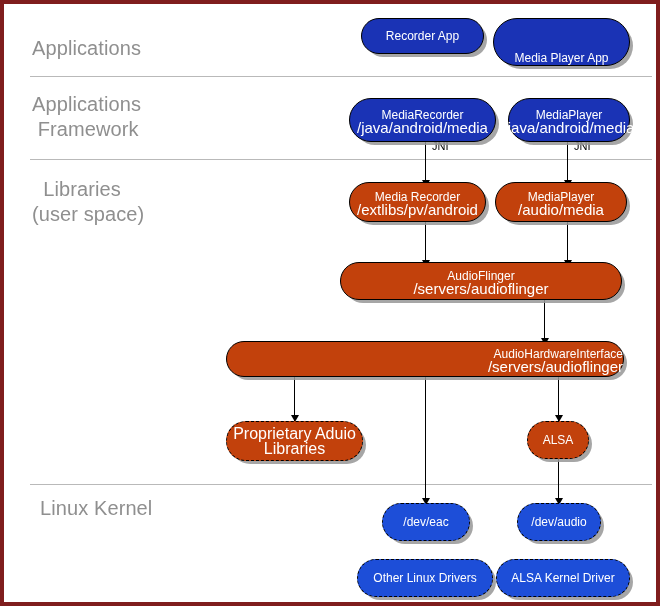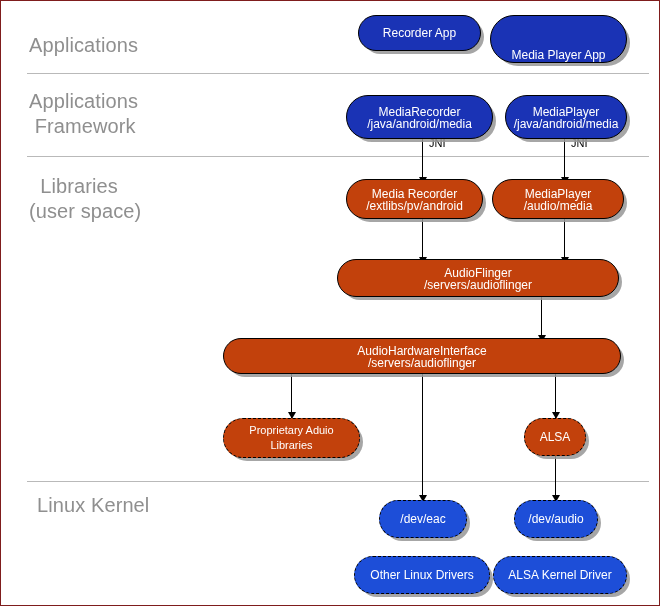--- a/index.html
+++ b/index.html
@@ -7,21 +7,21 @@
     margin: 0;
     padding: 0;
     background: #ffffff;
   }
   #canvas {
     position: relative;
     width: 660px;
     height: 606px;
     background: #ffffff;
     box-sizing: border-box;
-    border: 1px solid #7f1d1d;
+    border: 4px solid #7f1d1d;
     overflow: hidden;
     font-family: "Liberation Sans", sans-serif;
   }
   
   .layer-label {
     position: absolute;
     color: #8f8f8f;
     font-size: 20px;
     line-height: 25px;
     font-family: "Liberation Sans", sans-serif;
@@ -72,25 +72,25 @@
     box-shadow: 4px 4px 0 -1px rgba(150,150,150,0.85);
     font-family: "Liberation Sans", sans-serif;
     z-index: 3;
   }
   .node .n-title {
     font-size: 12px;
     line-height: 14px;
     white-space: nowrap;
   }
   .node .n-sub {
-    font-size: 12px;
+    font-size: 15px;
     line-height: 11px;
     white-space: nowrap;
   }
-  .node.two-line .n-title { font-size: 11px; line-height: 15px; }
+  .node.two-line .n-title { font-size: 16px; line-height: 15px; }
   .node.blue  { background: #1a33b5; }
   .node.green { background: #c2410c; }
   .node.red   { background: #1d4ed8; }
   .node.dashed { border-style: dashed; border-width: 1.5px; }
 </style>
 </head>
 <body>
 
 <div id="canvas">
 
@@ -160,21 +160,21 @@
   <div class="node green" style="left:491px; top:178px; width:132px; height:40px;">
     <span class="n-title">MediaPlayer</span>
     <span class="n-sub">/audio/media</span>
   </div>
 
   <div class="node green" style="left:336px; top:258px; width:282px; height:38px;">
     <span class="n-title">AudioFlinger</span>
     <span class="n-sub">/servers/audioflinger</span>
   </div>
 
-  <div class="node green" style="left:222px; top:337px; width:398px; height:36px;">
+  <div class="node green" style="left:222px; top:337px; width:398px; height:36px;align-items:flex-end;">
     <span class="n-title">AudioHardwareInterface</span>
     <span class="n-sub">/servers/audioflinger</span>
   </div>
 
   <div class="node green dashed two-line" style="left:222px; top:417px; width:137px; height:40px;">
     <span class="n-title">Proprietary Aduio</span>
     <span class="n-title">Libraries</span>
   </div>
 
   <div class="node green dashed" style="left:523px; top:417px; width:62px; height:38px;">

